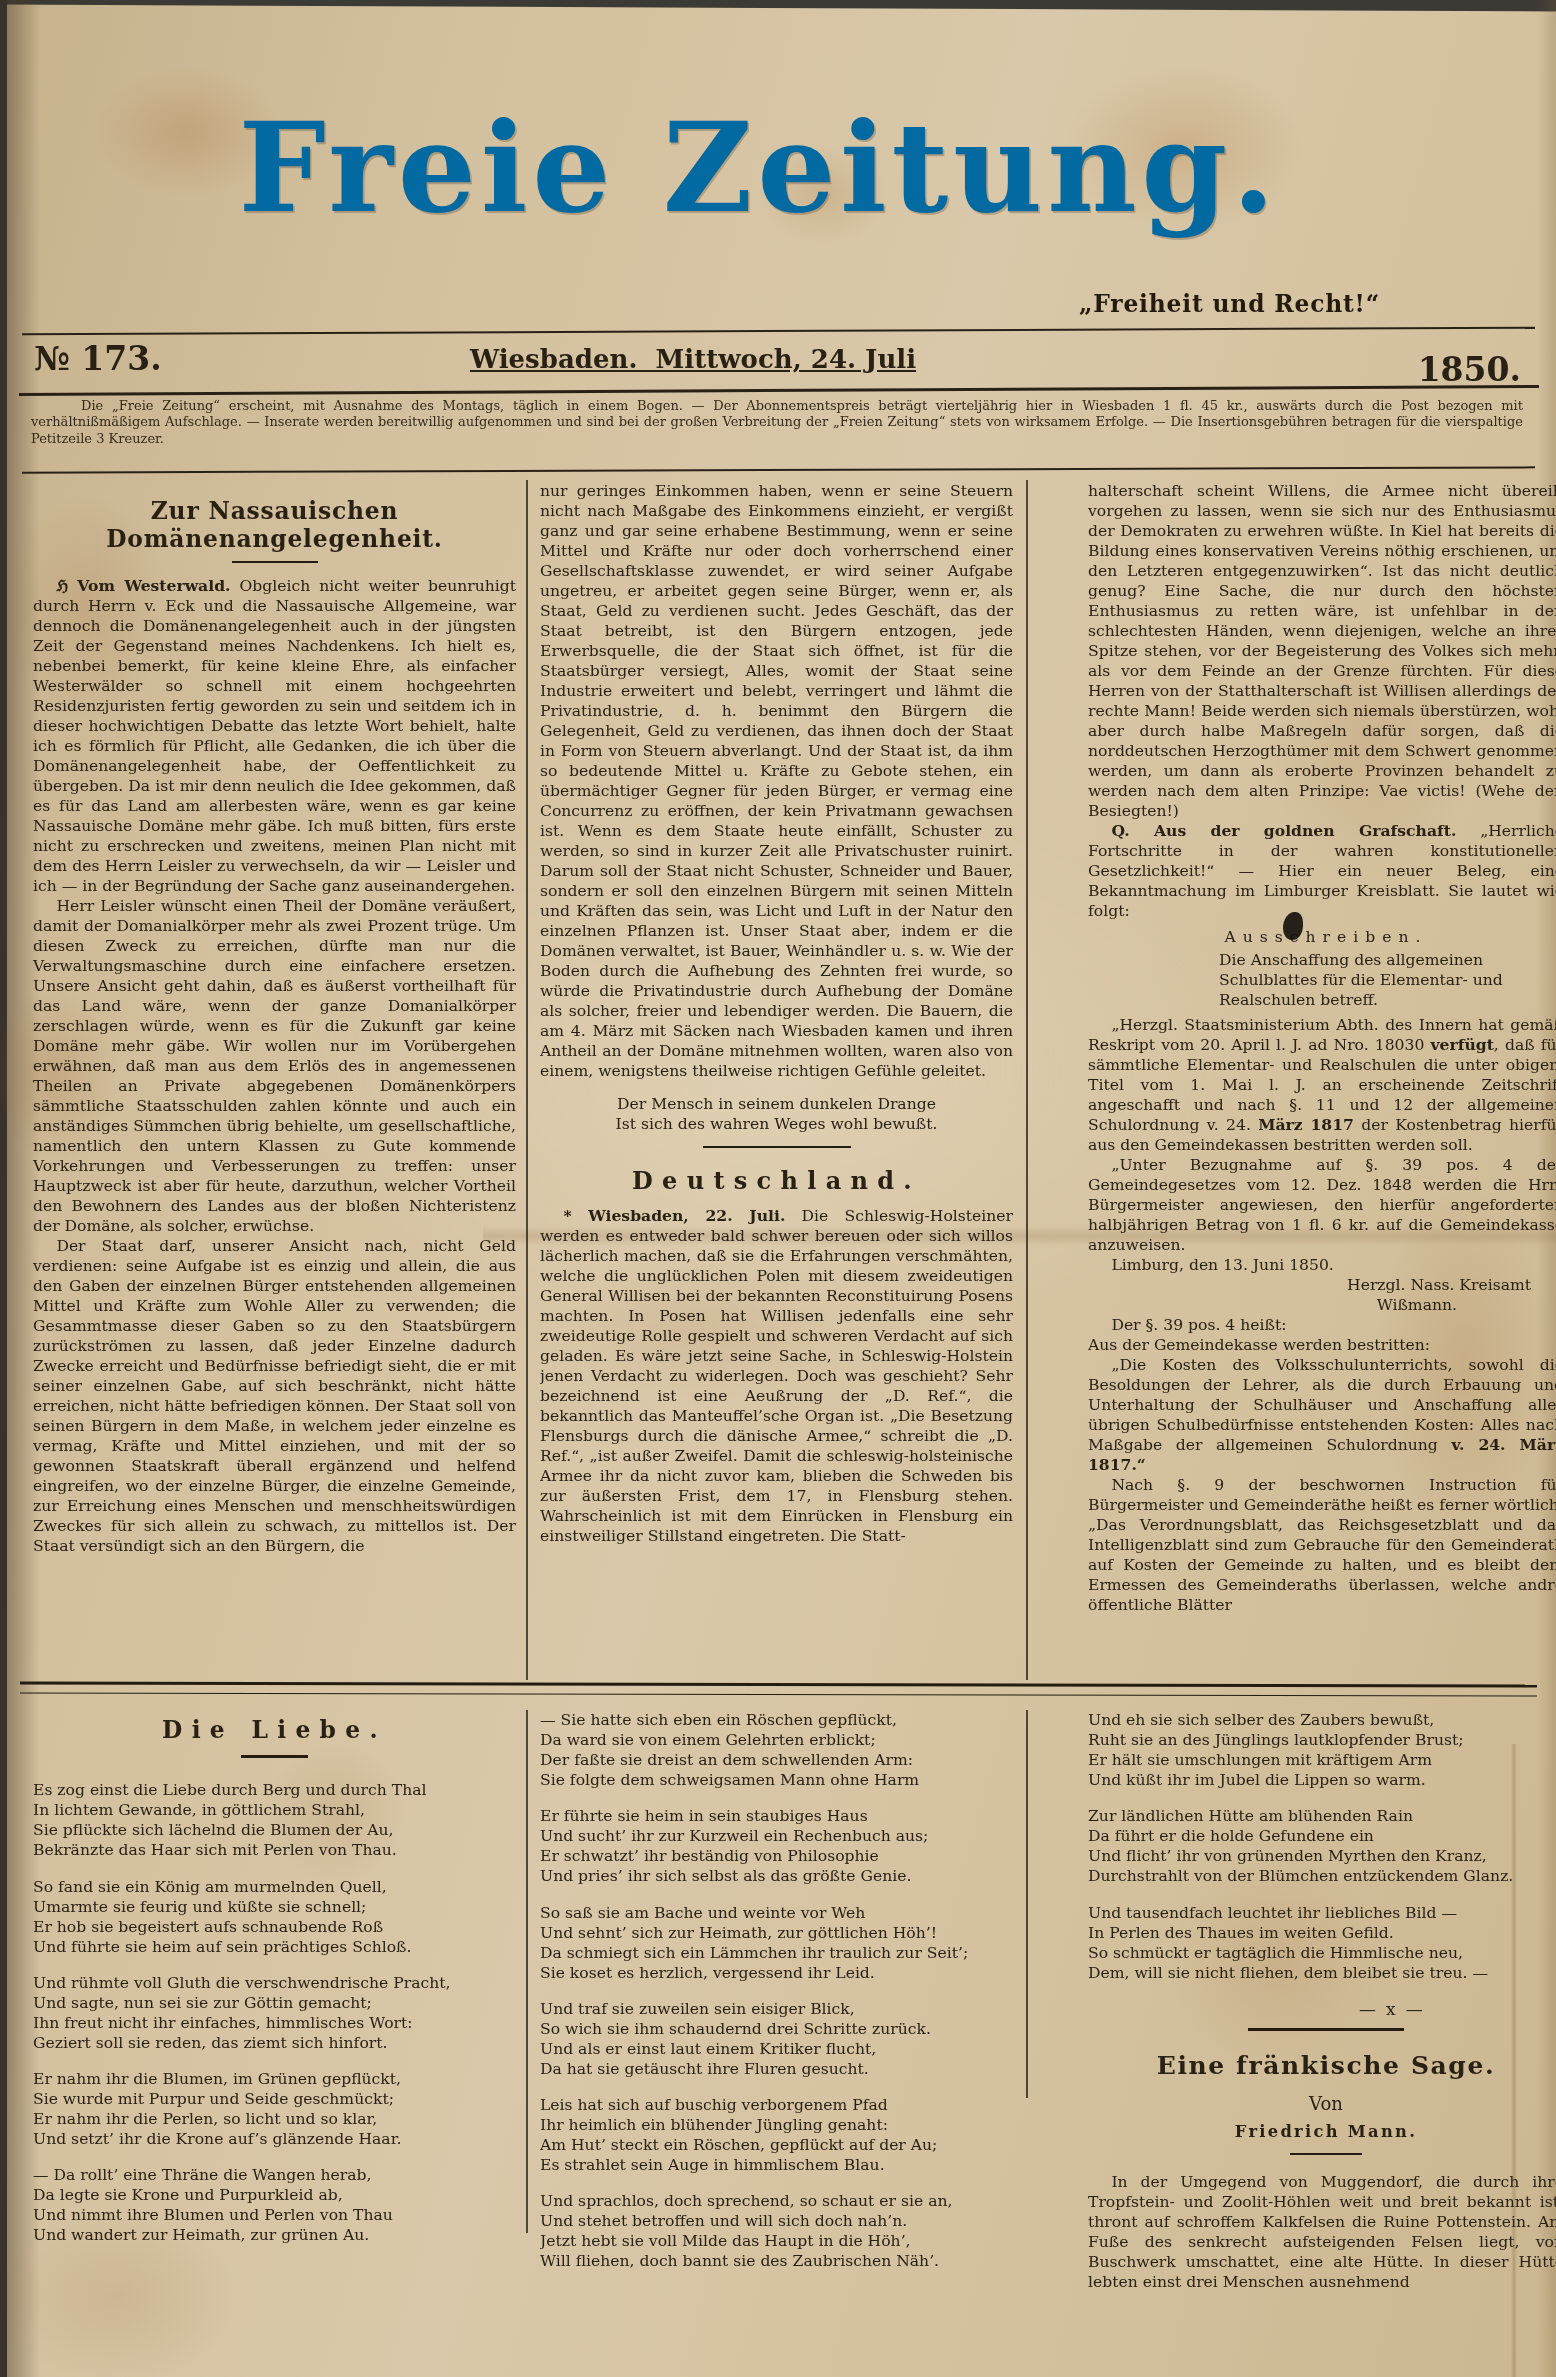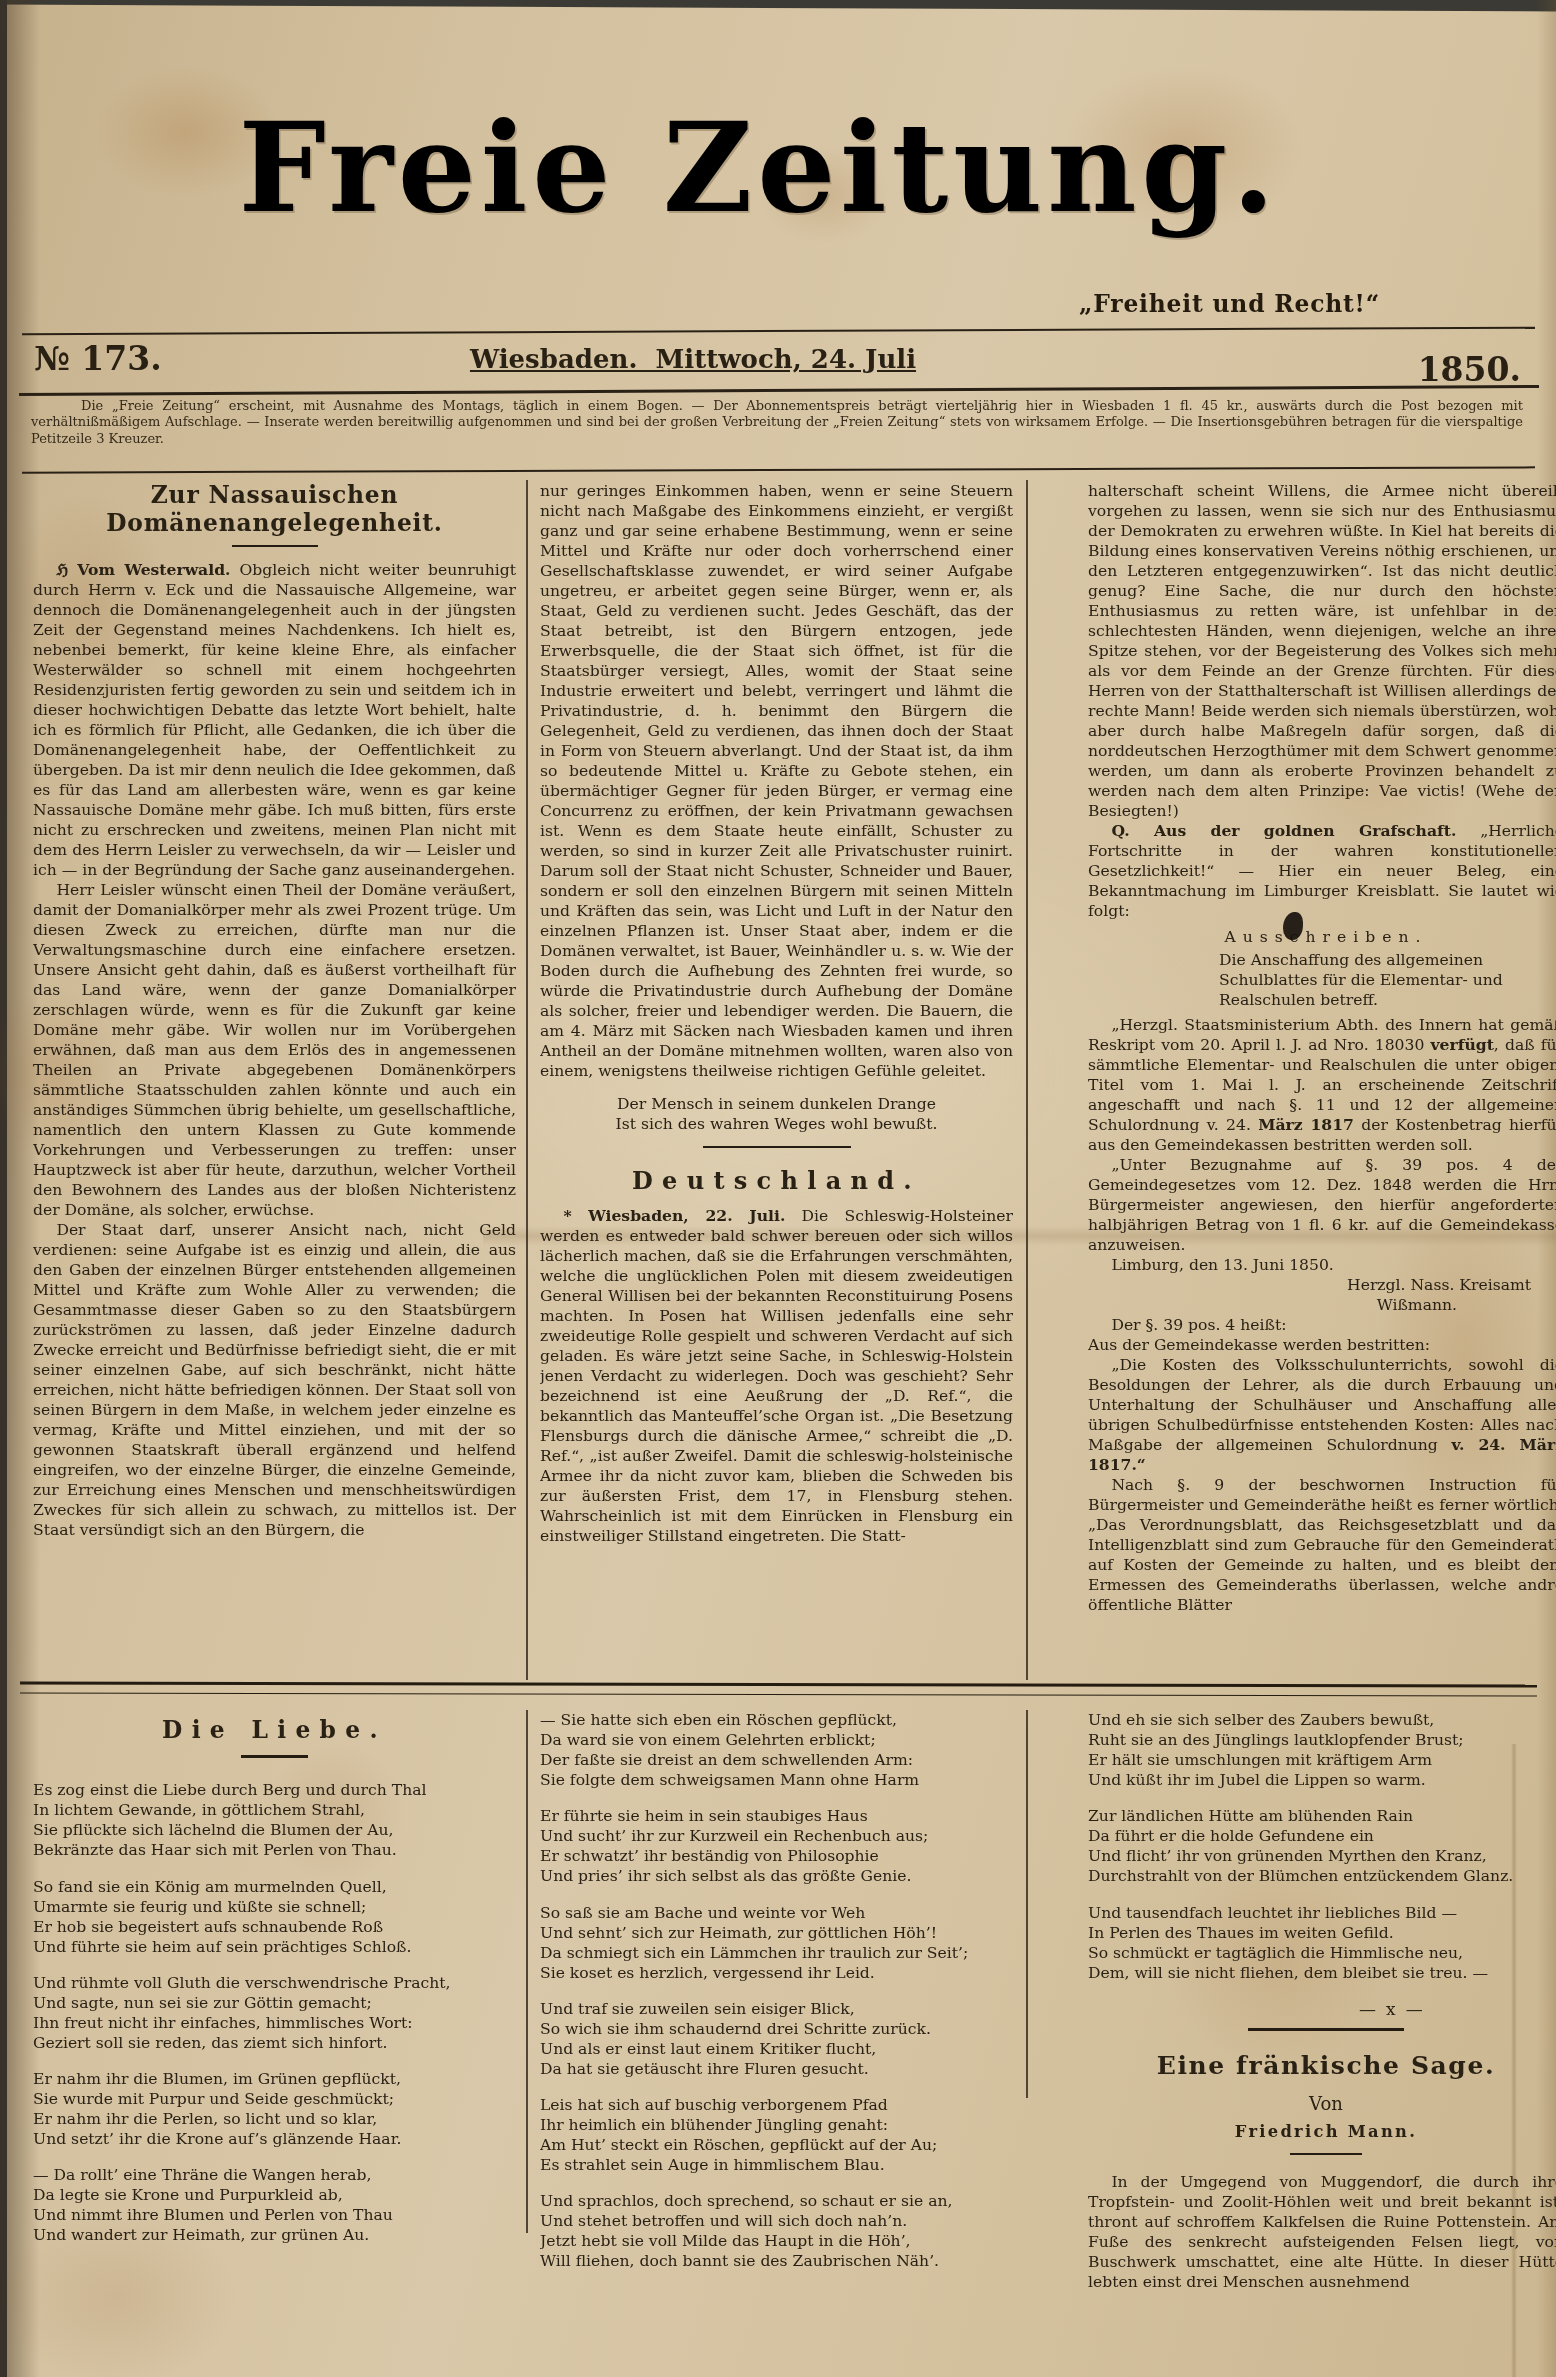--- a/index.html
+++ b/index.html
@@ -32,21 +32,21 @@
     radial-gradient(ellipse 125px 249px at 1464px 1362px, rgba(155,105,52,.18), rgba(0,0,0,0) 70%),
     radial-gradient(ellipse 101px 101px at 335px 1814px, rgba(150,100,50,.14), rgba(0,0,0,0) 70%),
     radial-gradient(ellipse 156px 156px at 1277px 1962px, rgba(160,110,55,.16), rgba(0,0,0,0) 70%),
     radial-gradient(ellipse 171px 125px at 117px 2297px, rgba(150,100,50,.14), rgba(0,0,0,0) 70%),
     radial-gradient(ellipse 202px 109px at 701px 1327px, rgba(150,100,50,.12), rgba(0,0,0,0) 70%);}
   .ink-blot{position:absolute;left:1283px;top:912px;width:20px;height:28px;background:#17120c;
     border-radius:62% 38% 55% 45%;opacity:.92;}
 
   
   .title{position:absolute;top:14px;left:0;width:1518px;text-align:center;
-    font-size:123px;font-weight:bold;letter-spacing:4.7px;color:#000000;
+    font-size:123px;font-weight:bold;letter-spacing:4.7px;color:#0369a1;
     text-shadow:1.6px 1.6px 0 rgba(60,40,15,.25);}
   .motto{position:absolute;top:290px;left:926px;width:607px;text-align:center;
     font-size:23.4px;font-weight:bold;letter-spacing:0.8px;color:#241b0e;}
 
   .rule{position:absolute;background:#2a2116;}
   .rule-1{top:330px;left:22px;right:22px;height:2.3px;transform:rotate(-.25deg);}
   .rule-2{top:389px;left:18.7px;right:18.7px;height:3.1px;transform:rotate(-.3deg);}
   .rule-3{top:469px;left:22px;right:22px;height:1.6px;transform:rotate(-.2deg);}
 
   .issue{position:absolute;top:339px;left:34px;font-size:33px;font-weight:bold;}
@@ -64,21 +64,21 @@
   .c2{left:540px;width:473px;}
   .c3{left:1088px;width:476px;}
   .vrule{position:absolute;width:1.6px;background:rgba(42,33,20,.78);}
   .v1a{left:526px;top:480px;height:1200px;}
   .v1b{left:1026px;top:480px;height:1200px;}
   .v2a{left:526px;top:1710px;height:523px;}
   .v2b{left:1026px;top:1710px;height:388px;}
 
   .col p{margin:0;font-size:15.6px;line-height:20px;text-align:justify;text-indent:23.4px;}
   .noindent{text-indent:0 !important;}
-  .art-heading{font-size:23.4px;font-weight:bold;text-align:center;letter-spacing:0.8px;margin:0 0 0;}
+  .art-heading{font-size:23.4px;font-weight:bold;text-align:center;letter-spacing:0.8px;margin:16px 0 0;}
   .hrule-sm{width:86px;height:2.3px;background:#241c10;margin:7.8px auto 12.5px;}
   .verse{text-align:center !important;font-size:15px;line-height:21px;margin:12.5px 0 4.7px !important;
     white-space:pre-line;text-indent:0 !important;}
   .verse-rule{width:148px;height:1.6px;background:#241c10;margin:12.5px auto 18.7px;}
   .country-heading{font-size:24px;font-weight:bold;letter-spacing:9.3px;text-align:center;margin:0 0 11px;}
   .ausschreiben{text-align:center !important;letter-spacing:7px;font-size:17px;margin:6.2px 0 3.1px !important;
     text-indent:0 !important;}
   .betreff{margin:0 0 4.7px 131px !important;width:330px;font-size:13.6px;line-height:18px;
     text-align:left !important;text-indent:0 !important;}
   .right1{text-align:right !important;text-indent:0 !important;padding-right:33px;}

